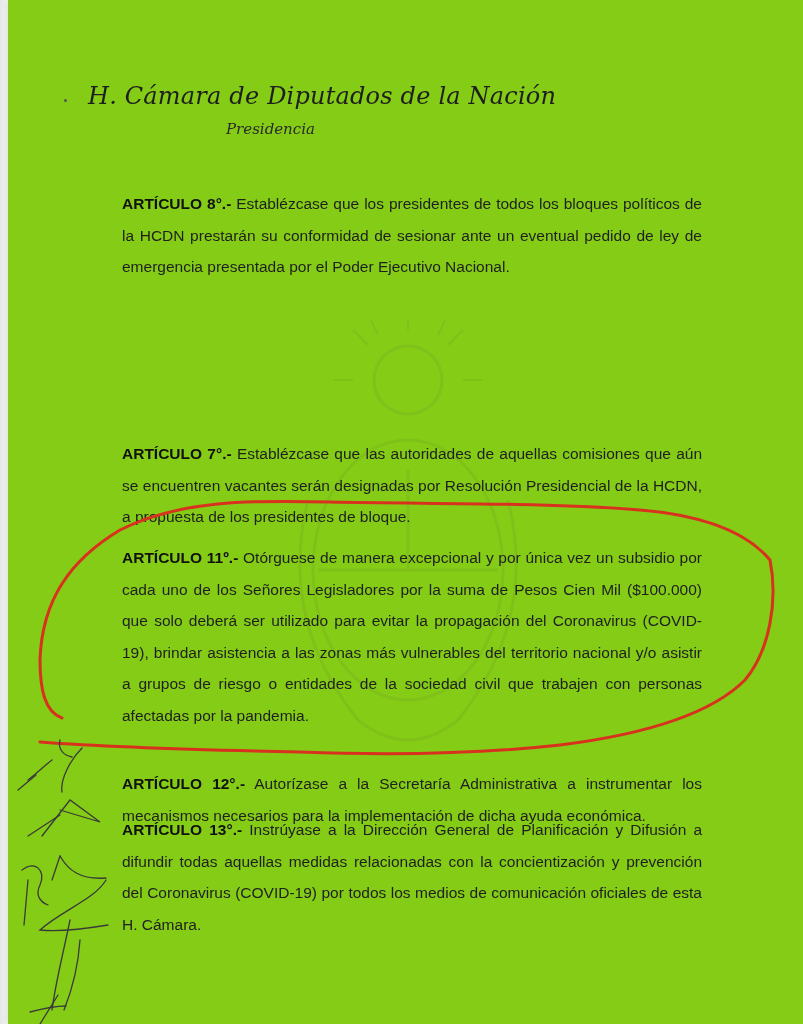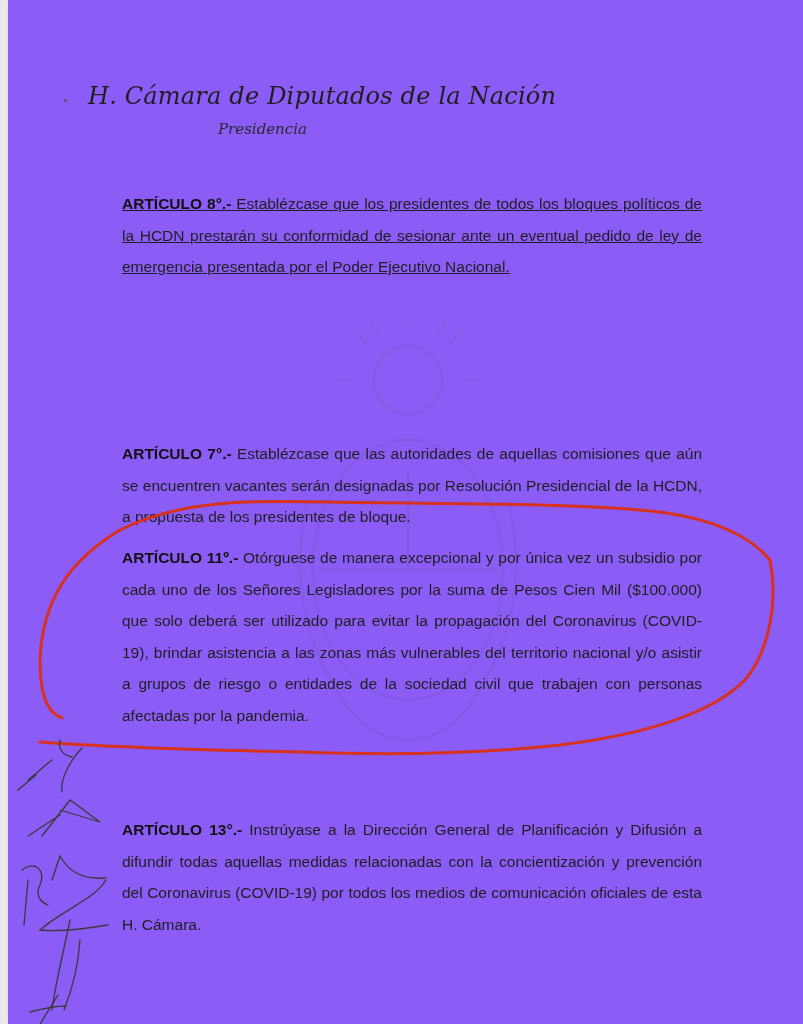--- a/index.html
+++ b/index.html
@@ -4,21 +4,21 @@
   <style>
     html, body { margin: 0; padding: 0; }
     body {
       width: 803px; height: 1024px; overflow: hidden;
       background: #f2f2f2;
       font-family: "Liberation Sans", sans-serif;
       position: relative;
     }
     .page {
       position: absolute; left: 8px; top: 0; width: 795px; height: 1024px;
-      background: #8b5cf6;
+      background: #84cc16;
       box-shadow: -2px 0 4px rgba(0,0,0,0.08);
     }
     .left-edge {
       position: absolute; left: 0; top: 0; width: 8px; height: 1024px;
       background: linear-gradient(to right, #e6e6e6, #f5f5f5);
     }
     .watermark {
       position: absolute; left: 250px; top: 320px; width: 300px; height: 470px;
       opacity: 0.07;
     }
@@ -28,21 +28,21 @@
     .header .dot {
       position: absolute; left: 0; top: 17px; width: 3px; height: 3px;
       background: #555; border-radius: 50%;
     }
     .header .title {
       position: absolute; left: 24px; top: 0;
       font-family: "DejaVu Serif", serif; font-style: italic;
       font-size: 24px; color: #1e1e1e; letter-spacing: 0.2px; white-space: nowrap;
     }
     .header .subtitle {
-      position: absolute; left: 154px; top: 38px;
+      position: absolute; left: 162px; top: 38px;
       font-family: "DejaVu Serif", serif; font-style: italic;
       font-size: 15px; color: #2a2a2a; white-space: nowrap;
     }
     .article {
       position: absolute; left: 114px; width: 580px;
       font-size: 15.5px; line-height: 31.5px; color: #1f1f1f;
       text-align: justify;
     }
     .article .art-label { font-weight: bold; color: #111; }
     .overlay { position: absolute; left: 0; top: 0; width: 803px; height: 1024px; pointer-events: none; }
@@ -74,36 +74,40 @@
       <path d="M100 400 Q150 440 200 400"></path>
     </g>
   </svg>
 
   <div class="header">
     <span class="dot"></span>
     <span class="title">H. Cámara de Diputados de la Nación</span>
     <span class="subtitle">Presidencia</span>
   </div>
 
-  <p class="article" style="top:188px; margin:0;text-decoration:underline;">
+  <p class="article" style="top:188px; margin:0;">
     <span class="art-label">ARTÍCULO 8°.-</span>
     <span>Establézcase que los presidentes de todos los bloques políticos de la HCDN prestarán su conformidad de sesionar ante un eventual pedido de ley de emergencia presentada por el Poder Ejecutivo Nacional.</span>
   </p>
 
 
   <p class="article" style="top:438px; margin:0;">
     <span class="art-label">ARTÍCULO 7°.-</span>
     <span>Establézcase que las autoridades de aquellas comisiones que aún se encuentren vacantes serán designadas por Resolución Presidencial de la HCDN, a propuesta de los presidentes de bloque.</span>
   </p>
 
   <p class="article" style="top:542px; margin:0;">
     <span class="art-label">ARTÍCULO 11º.-</span>
     <span>Otórguese de manera excepcional y por única vez un subsidio por cada uno de los Señores Legisladores por la suma de Pesos Cien Mil ($100.000) que solo deberá ser utilizado para evitar la propagación del Coronavirus (COVID-19), brindar asistencia a las zonas más vulnerables del territorio nacional y/o asistir a grupos de riesgo o entidades de la sociedad civil que trabajen con personas afectadas por la pandemia.</span>
   </p>
 
+  <p class="article" style="top:768px; margin:0;">
+    <span class="art-label">ARTÍCULO 12°.-</span>
+    <span>Autorízase a la Secretaría Administrativa a instrumentar los mecanismos necesarios para la implementación de dicha ayuda económica.</span>
+  </p>
 
   <p class="article" style="top:814px; margin:0;">
     <span class="art-label">ARTÍCULO 13°.-</span>
     <span>Instrúyase a la Dirección General de Planificación y Difusión a difundir todas aquellas medidas relacionadas con la concientización y prevención del Coronavirus (COVID-19) por todos los medios de comunicación oficiales de esta H. Cámara.</span>
   </p>
 </div>
 
 <svg class="overlay" viewBox="0 0 803 1024">
   <path d="M62 718 C45 712 40 690 40 660 C42 600 70 560 120 530
            C180 500 250 500 330 502 C450 504 560 503 640 510

